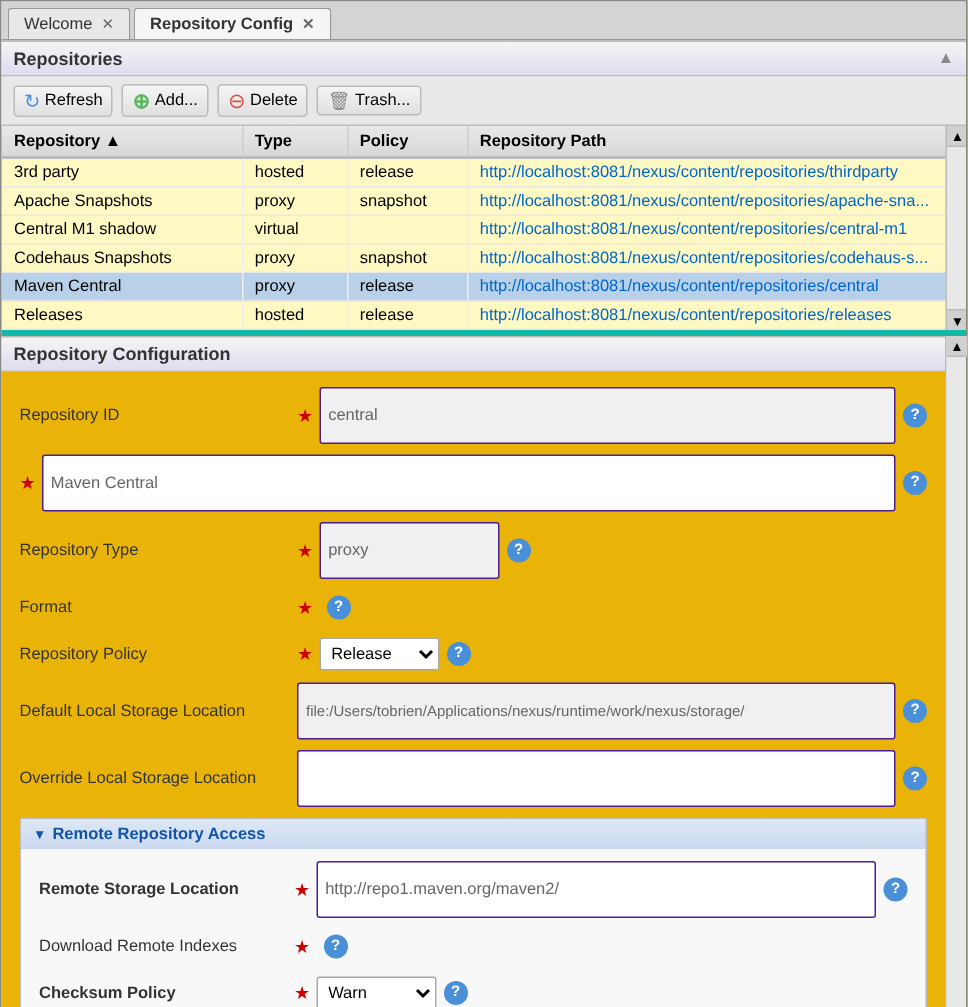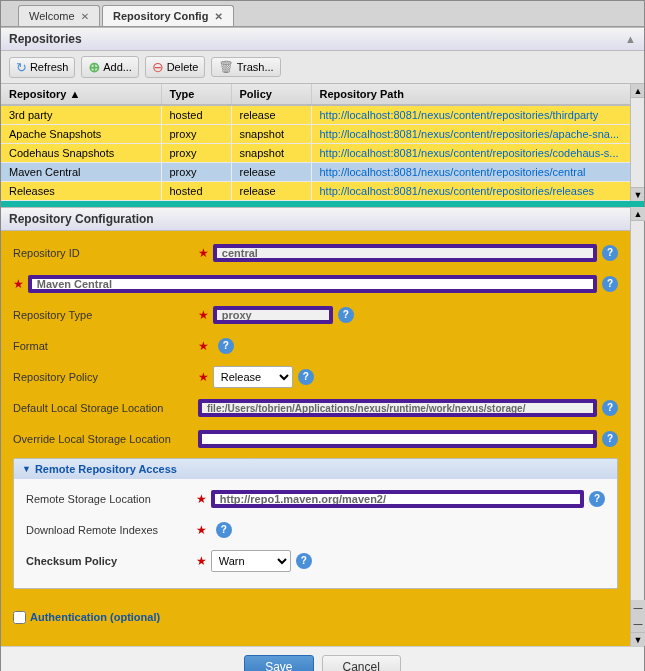--- a/index.html
+++ b/index.html
@@ -1,40 +1,40 @@
 <!DOCTYPE html>
 <html><head>
   <meta charset="utf-8">
   <style>
     * { box-sizing: border-box; margin: 0; padding: 0; }
     body { font-family: Arial, Helvetica, sans-serif; font-size: 12px; background: #c0c0c0; display: flex; justify-content: center; align-items: center; min-height: 100vh; }
     .window { width: 645px; background: #f0f0f0; border: 1px solid #888; box-shadow: 2px 2px 8px rgba(0,0,0,0.4); }
-    .tab-bar { display: flex; background: #d4d4d4; border-bottom: 1px solid #999; padding-top: 4px; padding-left: 17px; gap: 2px; }
+    .tab-bar { display: flex; background: #d4d4d4; border-bottom: 1px solid #999; padding-top: 4px; padding-left: 4px; gap: 2px; }
     .tab { padding: 4px 10px; border: 1px solid #999; border-bottom: none; cursor: pointer; background: #e8e8e8; border-radius: 3px 3px 0 0; font-size: 11px; color: #333; display: flex; align-items: center; gap: 6px; }
     .tab.active { background: #f5f5f5; font-weight: bold; }
     .tab-close { font-size: 10px; color: #666; cursor: pointer; }
     .toolbar { background: #e8e8e8; border-bottom: 1px solid #bbb; padding: 5px 8px; display: flex; align-items: center; gap: 6px; }
     .toolbar-btn { display: flex; align-items: center; gap: 3px; padding: 2px 6px; border: 1px solid #bbb; background: linear-gradient(to bottom, #f5f5f5, #e0e0e0); border-radius: 3px; cursor: pointer; font-size: 11px; }
     .icon-refresh { color: #4a90d9; font-size: 13px; }
     .icon-add { color: #5cb85c; font-size: 14px; font-weight: bold; }
     .icon-delete { color: #d9534f; font-size: 14px; }
     .icon-trash { color: #888; font-size: 12px; }
     .section-header { background: linear-gradient(to bottom, #f5f5f5, #dde); border-bottom: 1px solid #bbb; border-top: 1px solid #bbb; padding: 4px 8px; font-weight: bold; font-size: 12px; color: #333; display: flex; align-items: center; justify-content: space-between; }
     .section-collapse { color: #888; font-size: 11px; cursor: pointer; }
-    .table-wrapper { background: #fde047; border-bottom: 6px solid #14b8a6; overflow-y: auto; max-height: 160px; position: relative; }
+    .table-wrapper { background: #fef9c3; border-bottom: 4px solid #14b8a6; overflow-y: auto; max-height: 160px; position: relative; }
     table { width: 100%; border-collapse: collapse; }
     th { background: linear-gradient(to bottom, #e8e8e8, #d8d8d8); border-bottom: 2px solid #bbb; border-right: 1px solid #ccc; padding: 4px 8px; text-align: left; font-weight: bold; font-size: 11px; white-space: nowrap; }
     td { border-bottom: 1px solid #e8e8e8; border-right: 1px solid #eee; padding: 3px 8px; white-space: nowrap; font-size: 11px; }
     tr.selected td { background: #b8d0e8; }
     .link-text { color: #0066cc; }
     .config-section { padding: 10px 12px; background: #eab308; }
     .form-row { display: flex; align-items: center; margin-bottom: 7px; min-height: 24px; }
     .form-label { width: 185px; font-size: 11px; color: #333; flex-shrink: 0; }
     .required-star { color: #cc0000; margin-right: 4px; }
-    .form-input { flex: 1; height: 18px; border: 4px solid #4c1d95; border-radius: 2px; padding: 2px 5px; font-size: 11px; background: white; color: #666; font-weight: bold; }
+    .form-input { flex: 1; height: 38px; border: 1px solid #4c1d95; border-radius: 2px; padding: 2px 5px; font-size: 11px; background: white; color: #666; }
     .form-input.readonly { background: #f0f0f0; }
     .form-select { height: 22px; border: 1px solid #aaa; border-radius: 2px; padding: 1px 3px; font-size: 11px; background: white; min-width: 80px; }
     .info-icon { display: inline-block; width: 16px; height: 16px; background: #4a90d9; color: white; border-radius: 50%; text-align: center; line-height: 16px; font-size: 10px; font-weight: bold; cursor: pointer; margin-left: 5px; flex-shrink: 0; }
     .form-input-wrap { display: flex; align-items: center; flex: 1; }
     .sub-section { border: 1px solid #bbb; margin: 4px 0; border-radius: 2px; }
     .sub-section-header { background: linear-gradient(to bottom, #dde8f5, #ccd8ee); padding: 4px 8px; font-weight: bold; font-size: 11px; color: #1155aa; display: flex; align-items: center; gap: 4px; cursor: pointer; }
     .sub-section-body { padding: 8px 12px; background: #f8f8f8; }
     .checkbox-label { display: flex; align-items: center; gap: 4px; font-size: 11px; color: #1155aa; font-weight: bold; cursor: pointer; }
     .btn-primary { padding: 4px 20px; background: linear-gradient(to bottom, #5b9bd5, #3a7cc5); border: 1px solid #2a6ab5; color: white; border-radius: 3px; cursor: pointer; font-size: 12px; }
     .btn-secondary { padding: 4px 20px; background: linear-gradient(to bottom, #f5f5f5, #e0e0e0); border: 1px solid #bbb; color: #333; border-radius: 3px; cursor: pointer; font-size: 12px; }
@@ -104,20 +104,26 @@
     <td>release</td>
     <td><span class="link-text">http://localhost:8081/nexus/content/repositories/thirdparty</span></td>
   </tr>
           <tr>
     <td>Apache Snapshots</td>
     <td>proxy</td>
     <td>snapshot</td>
     <td><span class="link-text">http://localhost:8081/nexus/content/repositories/apache-sna...</span></td>
   </tr>
           <tr>
+    <td>Central M1 shadow</td>
+    <td>virtual</td>
+    <td></td>
+    <td><span class="link-text">http://localhost:8081/nexus/content/repositories/central-m1</span></td>
+  </tr>
+          <tr>
     <td>Codehaus Snapshots</td>
     <td>proxy</td>
     <td>snapshot</td>
     <td><span class="link-text">http://localhost:8081/nexus/content/repositories/codehaus-s...</span></td>
   </tr>
           <tr class="selected">
     <td>Maven Central</td>
     <td>proxy</td>
     <td>release</td>
     <td><span class="link-text">http://localhost:8081/nexus/content/repositories/central</span></td>
@@ -206,21 +212,21 @@
         </div>
 
         <div class="sub-section">
           <div class="sub-section-header">
             <span style="font-size:9px;">▼</span>
             <span>Remote Repository Access</span>
           </div>
           <div class="sub-section-body">
 
             <div class="form-row">
-              <div class="form-label" style="width:170px;">Remote Storage Location</div>
+              <div class="form-label" style="width:170px;font-weight:bold;">Remote Storage Location</div>
               <span class="required-star">★</span>
               <div class="form-input-wrap">
                 <input class="form-input" type="text" value="http://repo1.maven.org/maven2/" style="">
                 <span class="info-icon">?</span>
               </div>
             </div>
 
             <div class="form-row">
               <div class="form-label" style="width:170px;">Download Remote Indexes</div>
               <span class="required-star">★</span>

